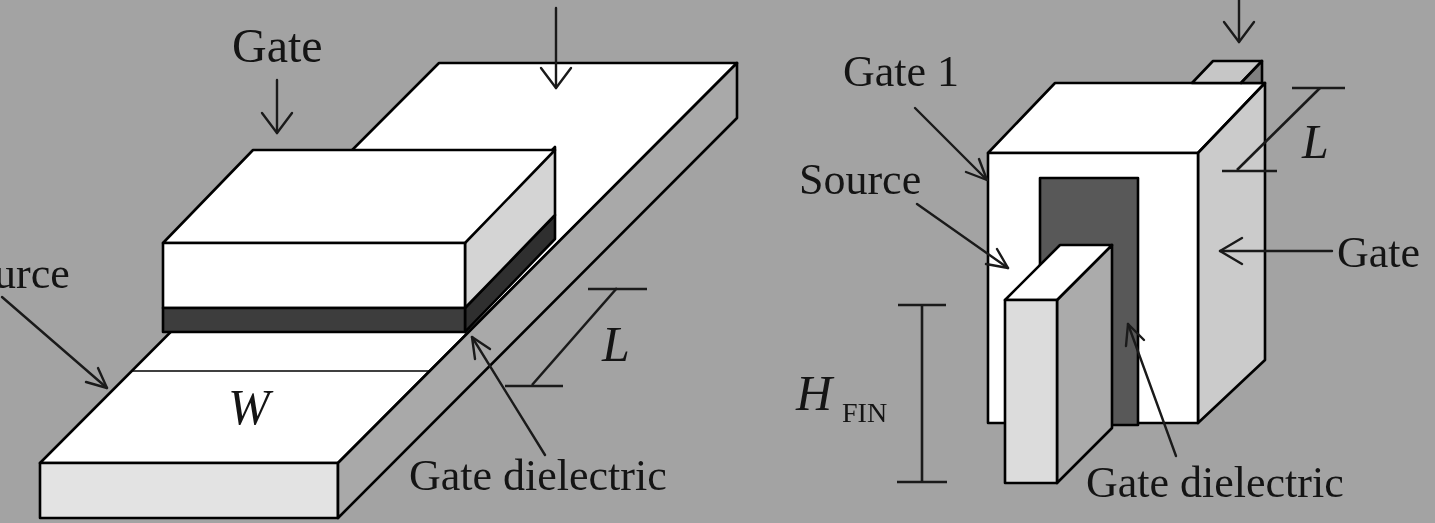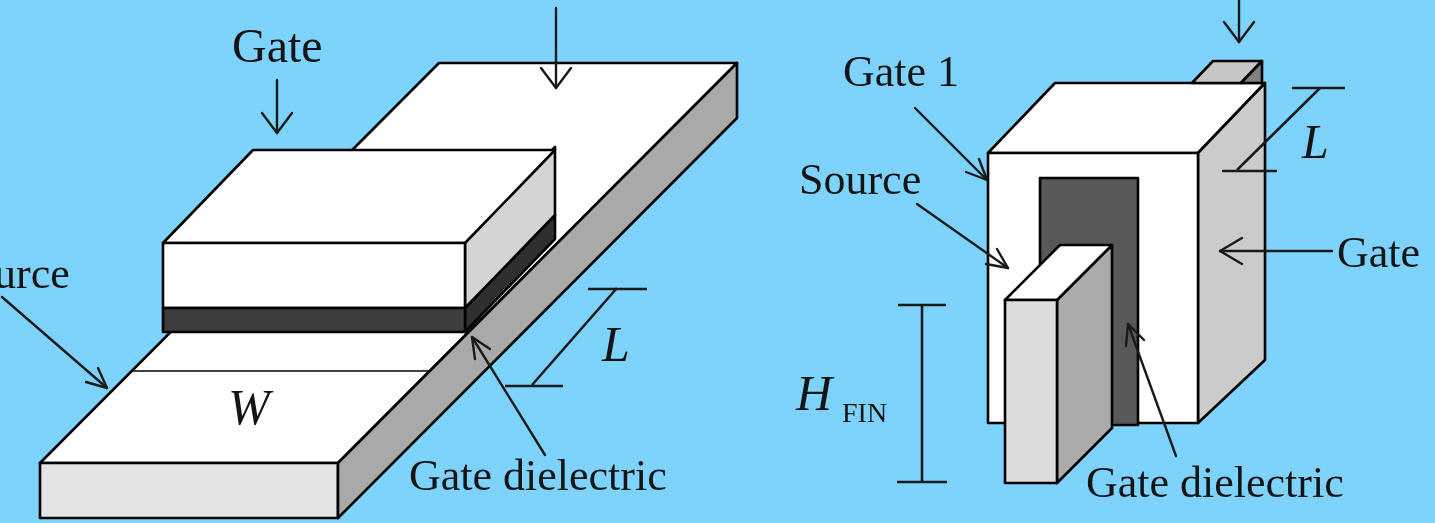--- a/index.html
+++ b/index.html
@@ -1,19 +1,19 @@
 <!DOCTYPE html>
 <html><head>
 <meta charset="utf-8">
 <style>
   html,body{margin:0;padding:0;background:#ffffff;}
   .figure-wrap{
     position:relative;
     width:1435px;height:523px;
-    background:#7dd3fc;
+    background:#a3a3a3;
     font-family:"Liberation Serif","DejaVu Serif",serif;
     overflow:hidden;
   }
   svg text{fill:#141414;}
   .lbl{font-family:"Liberation Serif","DejaVu Serif",serif;}
   .ital{font-style:italic;}
   .thin{stroke:#000;stroke-width:1.6;fill:none;}
   .arrow{stroke:#1a1a1a;stroke-width:2.4;fill:none;stroke-linecap:round;stroke-linejoin:round;}
   .dim{stroke:#1a1a1a;stroke-width:2.6;fill:none;stroke-linecap:butt;}
   polygon{stroke:#000;stroke-width:2.6;stroke-linejoin:round;}

